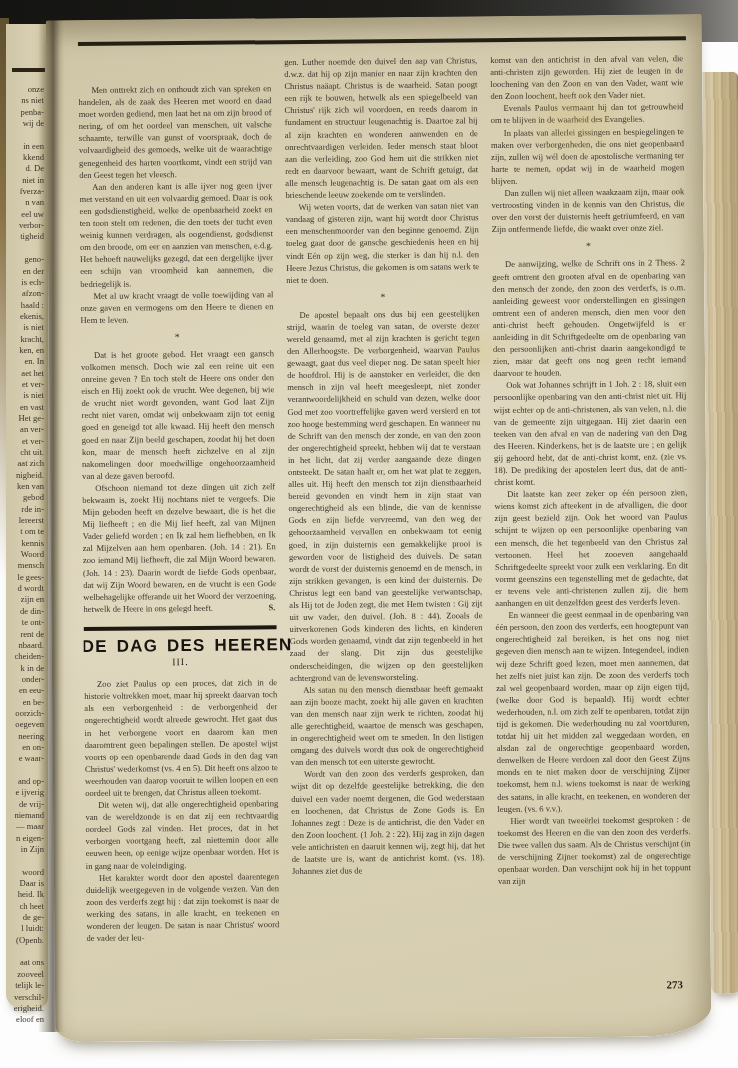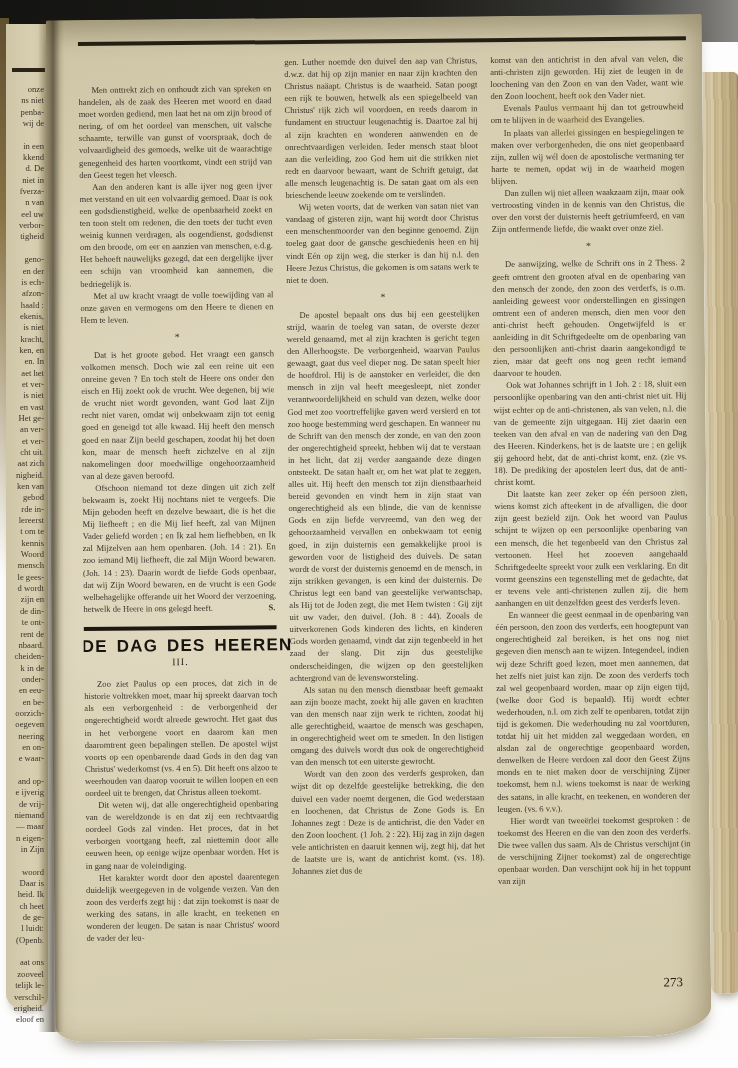--- a/index.html
+++ b/index.html
@@ -43,21 +43,21 @@
   .cont{text-indent:0;}
   .first-offset{margin-top:26px;}
   .sig-holder{position:relative;}
   .signature{position:absolute;right:1px;bottom:0;font-weight:bold;}
   .sep{ text-align:center;font-size:10px;line-height:10px;margin:7px 0 6px;color:#3b342a;}
   .article-rule{height:4px;background:#1d1811;margin:12px 0 10px;}
   .article-title{font-family:"Liberation Sans",sans-serif;font-weight:700;color:#181410;
     font-size:17px;letter-spacing:1.2px;word-spacing:3px;text-align:center;white-space:nowrap;
     margin:0 0 4px -2px;}
   .article-subtitle{text-align:center;font-size:10px;letter-spacing:1px;color:#2a251c;margin-bottom:9px;}
-  .page-number{position:absolute;right:28px;bottom:46px;font-weight:normal;font-size:13px;color:#241f13;}
+  .page-number{position:absolute;right:28px;bottom:46px;font-weight:bold;font-size:11px;color:#241f13;}
   
   .fore-edge{width:36px;height:922px;margin-top:58px;margin-left:0;
     background:
       linear-gradient(90deg,rgba(255,255,255,.28) 0%,rgba(255,255,255,0) 30%,rgba(120,95,50,.30) 90%,rgba(90,70,35,.45) 100%),
       repeating-linear-gradient(90deg,#d6c8a2 0px,#d6c8a2 3px,#c2b088 3px,#c2b088 5px,#cdbb93 5px,#cdbb93 8px);
     border-radius:0 6px 18px 8px;box-shadow:0 8px 10px -5px rgba(80,65,35,.5);}
 </style>
 </head>
 <body>
 

